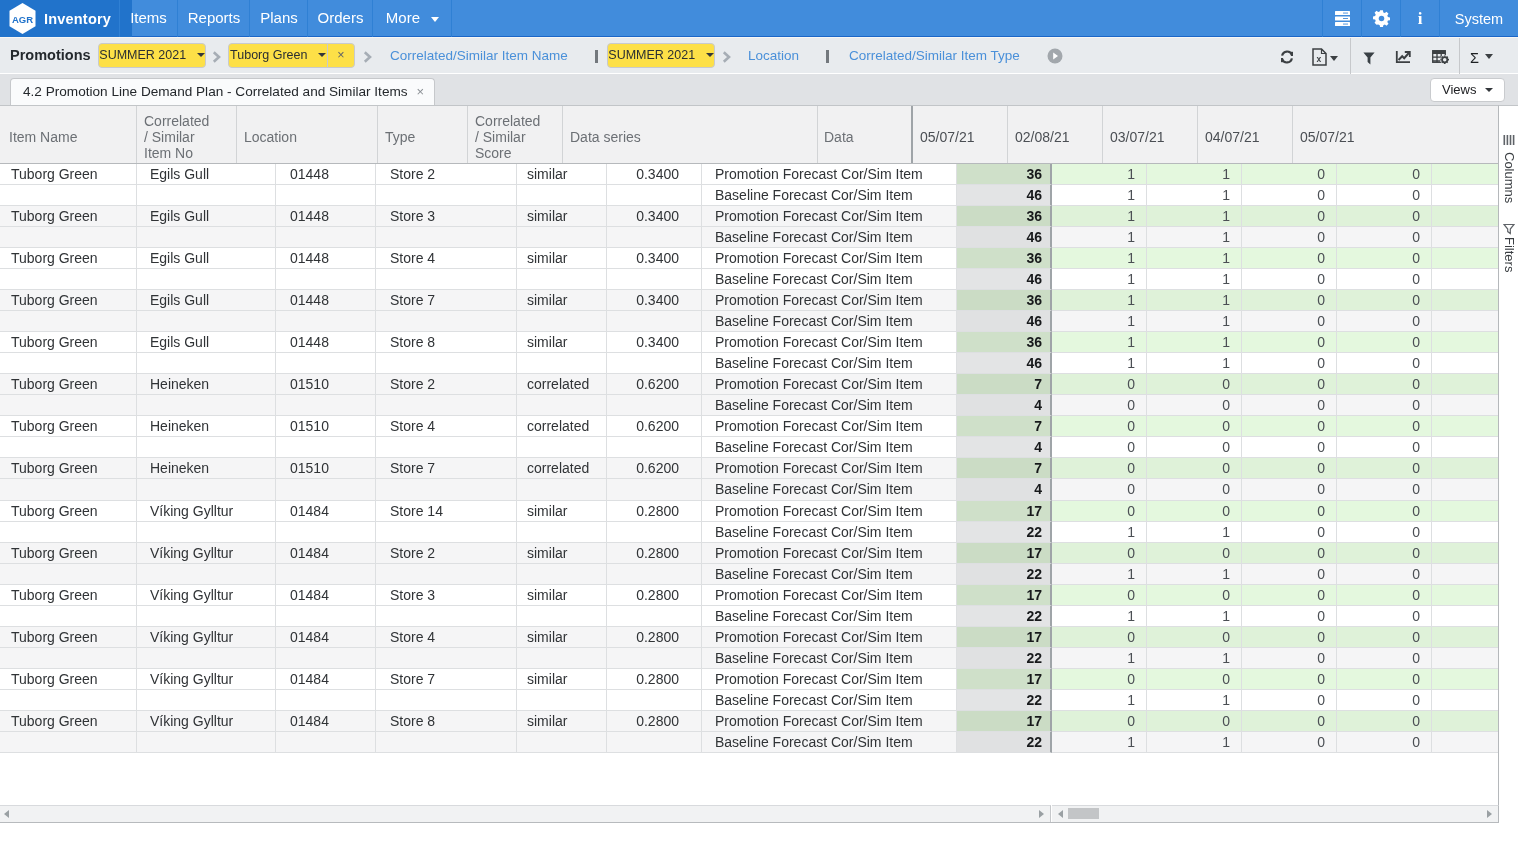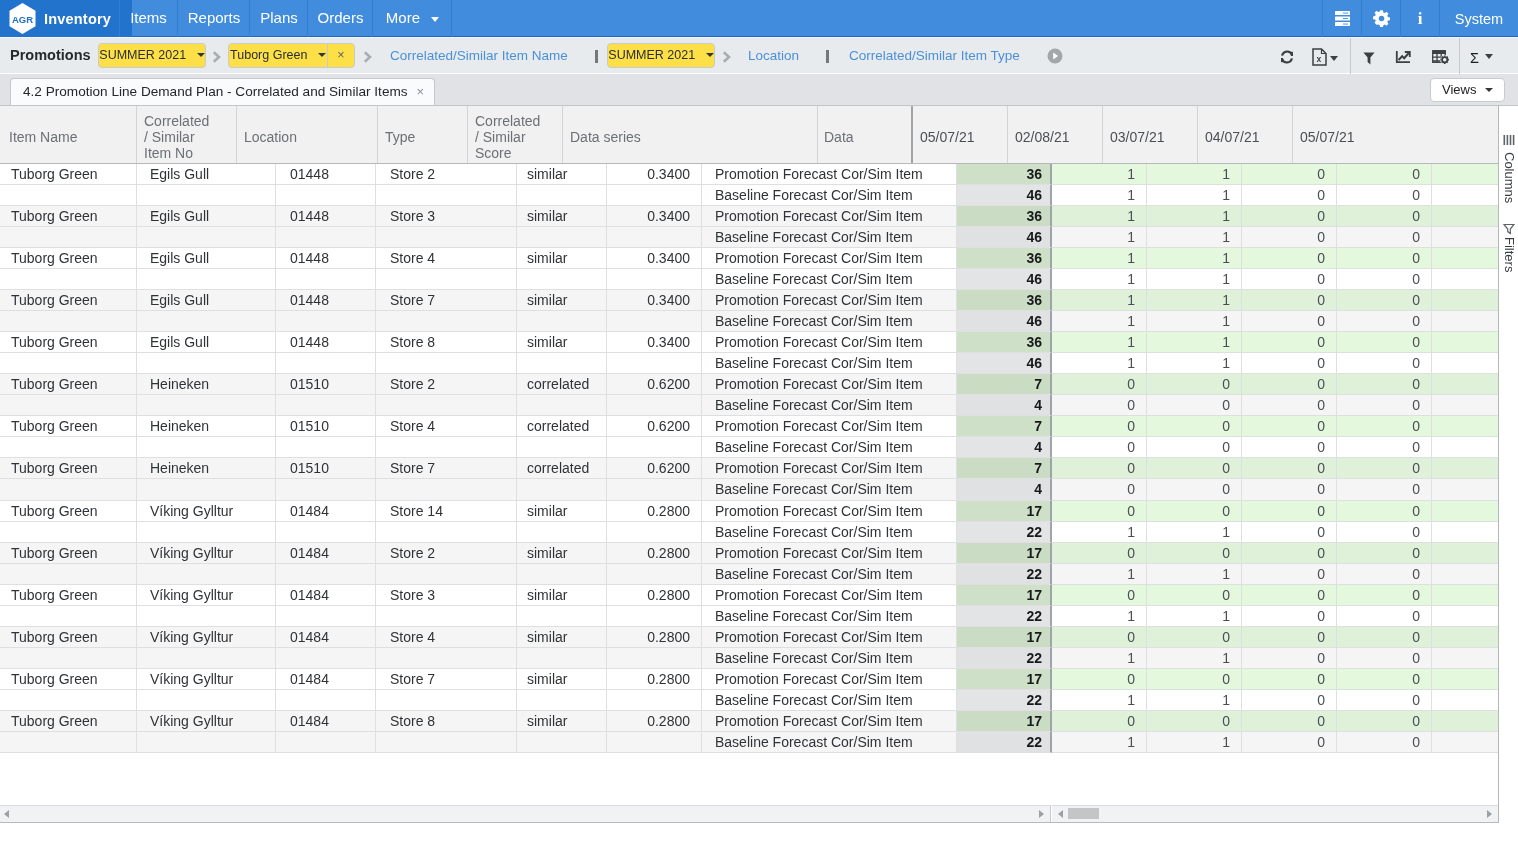--- a/index.html
+++ b/index.html
@@ -43,21 +43,21 @@
 .hc.c8{padding-left:6px;border-right:2px solid #9fa4a8}
 .rows{position:absolute;left:0;top:163.5px;width:1498px}
 .r{display:flex;height:21.07px;background:#fff}
 .r.stripe{background:#f5f5f6}
 .c{border-right:1px solid #dddfe1;border-bottom:1px solid #dddfe1;font-size:14px;color:#303336;line-height:20.07px;white-space:nowrap;overflow:hidden}
 .c1{padding-left:11px}
 .c2{padding-left:13px}
 .c3{padding-left:14px}
 .c4{padding-left:14px}
 .c5{padding-left:10px}
-.c6{text-align:right;padding-right:11px}
+.c6{text-align:right;padding-right:22px}
 .c7{padding-left:13px}
 .c8{text-align:right;padding-right:8px;border-right:2px solid #9fa4a8!important}
 .tot{font-weight:bold;color:#17191b;font-size:14px}
 .totg{background:#cfe0c9}
 .stripe .totg{background:#cbdcc5}
 .totb{background:#e3e4e5}
 .stripe .totb{background:#e0e1e2}
 .cd,.cl{text-align:right;padding-right:11px;color:#4b4f54}
 .dg{background:#e4f8de}
 .stripe .dg{background:#dff2d9}

